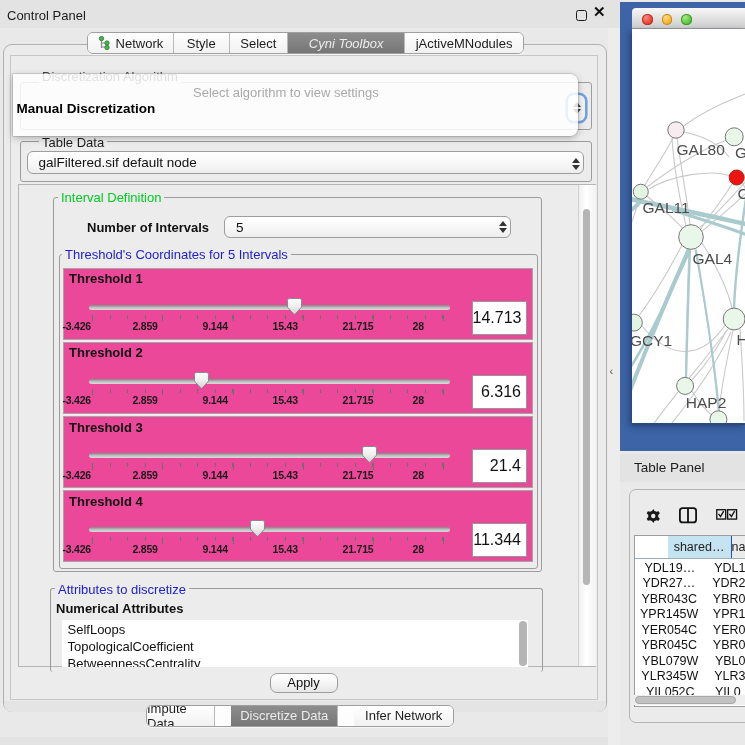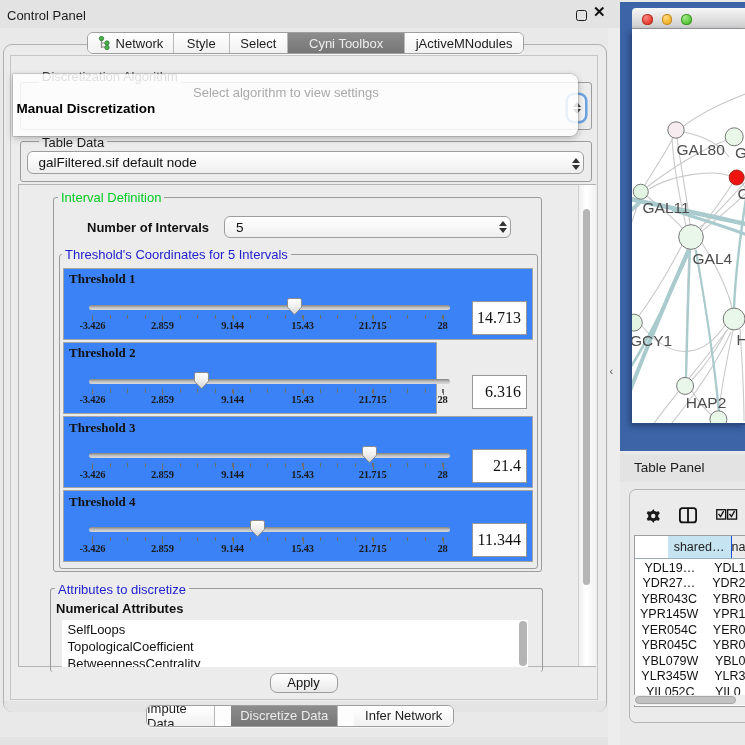--- a/index.html
+++ b/index.html
@@ -29,26 +29,26 @@
 
 
 .combo { position:absolute; background:linear-gradient(#ffffff,#f4f4f4 70%,#ededed); border:1px solid #9d9d9d; border-radius:6px; font-size:13.5px; color:#111; }
 .combo .ct { position:absolute; left:11px; top:3px; }
 .arrows { position:absolute; width:8px; height:12px; }
 .arrows:before, .arrows:after { content:""; position:absolute; left:0; border-left:4px solid transparent; border-right:4px solid transparent; }
 .arrows:before { top:0; border-bottom:5px solid #333; }
 .arrows:after { bottom:0; border-top:5px solid #333; }
 
 
-.thpanel { position:absolute; border:1px solid #a5a5a5; background:#3b82f6;font-family:Liberation Serif, serif; }
+.thpanel { position:absolute; border:1px solid #a5a5a5; background:#ec4899; }
 .thtitle { position:absolute; left:5px; top:2.5px; font-size:13px; font-weight:bold; color:#111; }
 .thtrack { position:absolute; left:25px; top:36px; width:360.5px; height:5px; border-radius:2.5px; background:linear-gradient(#838383,#c4c4c4 55%,#d9d9d9); }
 .thticks { position:absolute; left:28.4px; top:46px; width:351.2px; height:4px; background:repeating-linear-gradient(to right, #6e6e6e 0 1px, transparent 1px 17.510px); }
 .thmaj { position:absolute; top:46px; width:1px; height:6.5px; background:#6e6e6e; }
-.thlab { position:absolute; top:51.5px; width:60px; text-align:center; font-size:10.5px; font-weight:bold; color:#1a1a1a; letter-spacing:-0.2px; }
+.thlab { position:absolute; top:51.5px; width:60px; text-align:left; font-size:10.5px; font-weight:bold; color:#1a1a1a; letter-spacing:-0.2px; }
 .ththumb { position:absolute; top:29px; }
 .thval { position:absolute; left:407.5px; top:32px; width:55.5px; height:34px; background:#fff; border:1px solid #979797; font-size:16px; color:#111; text-align:right; line-height:32px; padding-right:5px; }
 
 
 #scrollpane { left:18px; top:183.5px; width:578px; height:483px; border:1px solid #b5b5b5; background:#ececec; }
 #vtrack { left:577.5px; top:184.5px; width:18px; height:481px; background:linear-gradient(to right,#efefef,#ffffff 40%,#f2f2f2); border-left:1px solid #d0d0d0; }
 #vthumb { left:583px; top:209px; width:7px; height:376px; background:#b5b5b5; border-radius:4px; }
 
 
 #attrlist { left:62px; top:620px; width:465.5px; height:46.5px; background:#fff; overflow:hidden; font-size:13px; color:#111; }
@@ -102,21 +102,21 @@
 
 <div class="abs seg" id="toptabs">
   <div class="s" style="width:91px;"><svg width="13" height="15" viewBox="0 0 13 15" style="margin-right:5px;">
         <path d="M3.5 3 V12 M3.5 7 H8 M3.5 11 H8" stroke="#8a8a8a" stroke-width="1.2" fill="none"></path>
         <circle cx="3.5" cy="2.5" r="2.2" fill="#4caf50" stroke="#2e7d32" stroke-width="0.8"></circle>
         <circle cx="9" cy="7" r="2.2" fill="#4caf50" stroke="#2e7d32" stroke-width="0.8"></circle>
         <circle cx="9" cy="11.5" r="2.2" fill="#4caf50" stroke="#2e7d32" stroke-width="0.8"></circle>
       </svg>Network</div>
   <div class="s" style="width:59px;">Style</div>
   <div class="s" style="width:62px;">Select</div>
-  <div class="s sel" style="width:124px;">Cyni Toolbox</div>
+  <div class="s sel" style="width:124px;font-style:italic;">Cyni Toolbox</div>
   <div class="s" style="width:125px;">jActiveMNodules</div>
 </div>
 
 <div class="group" style="left:20px;top:82px;width:572px;height:48px;"></div>
 <div class="gtitle" style="left:39px;top:69px;color:#3c3c3c;">Discretization Algorithm</div>
 
 <div class="abs" style="left:568px;top:95px;width:17px;height:26px;border-radius:6px;background:#f4f4f4;box-shadow:0 0 0 2.6px #6ea3e0;"></div>
 <div class="arrows" style="left:572.5px;top:102px;"></div>
 
 <div class="group" style="left:20px;top:141px;width:572px;height:41px;"></div>
@@ -163,21 +163,21 @@
         <linearGradient id="tg0" x1="0" y1="0" x2="0" y2="1">
           <stop offset="0" stop-color="#ffffff"></stop>
           <stop offset="0.5" stop-color="#efefef"></stop>
           <stop offset="1" stop-color="#d2d2d2"></stop>
         </linearGradient>
       </defs>
 <path d="M2.2 0.5 L12.8 0.5 Q14.5 0.5 14.5 2.5 L14.5 9.2 L8.4 15.8 Q7.5 16.7 6.6 15.8 L0.5 9.2 L0.5 2.5 Q0.5 0.5 2.2 0.5 Z" fill="url(#tg0)" stroke="#8a8a8a" stroke-width="1"></path>
     </svg>
 <div class="thval">14.713</div>
 </div>
-<div class="thpanel" style="left:63.0px;top:341.8px;width:374px;height:72.0px;">
+<div class="thpanel" style="left:63.0px;top:341.8px;width:470.0px;height:72.0px;">
 <div class="thtitle">Threshold 2</div>
 <div class="thtrack"></div>
 <div class="thticks"></div>
 <div class="thmaj" style="left:28.4px;"></div>
 <div class="thmaj" style="left:98.4px;"></div>
 <div class="thmaj" style="left:168.5px;"></div>
 <div class="thmaj" style="left:238.5px;"></div>
 <div class="thmaj" style="left:308.6px;"></div>
 <div class="thmaj" style="left:378.6px;"></div>
 <div class="thlab" style="left:-1.6px;">-3.426</div>

